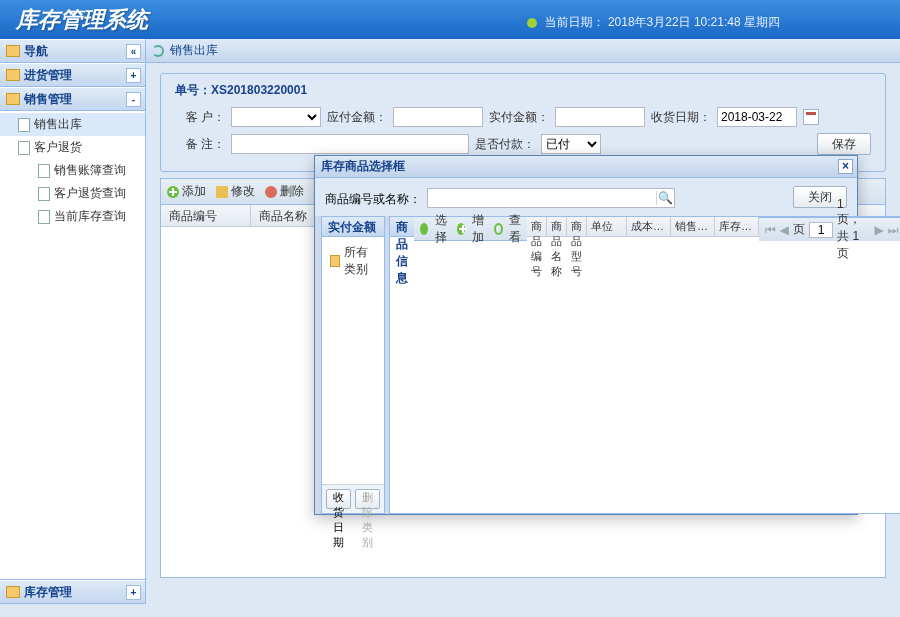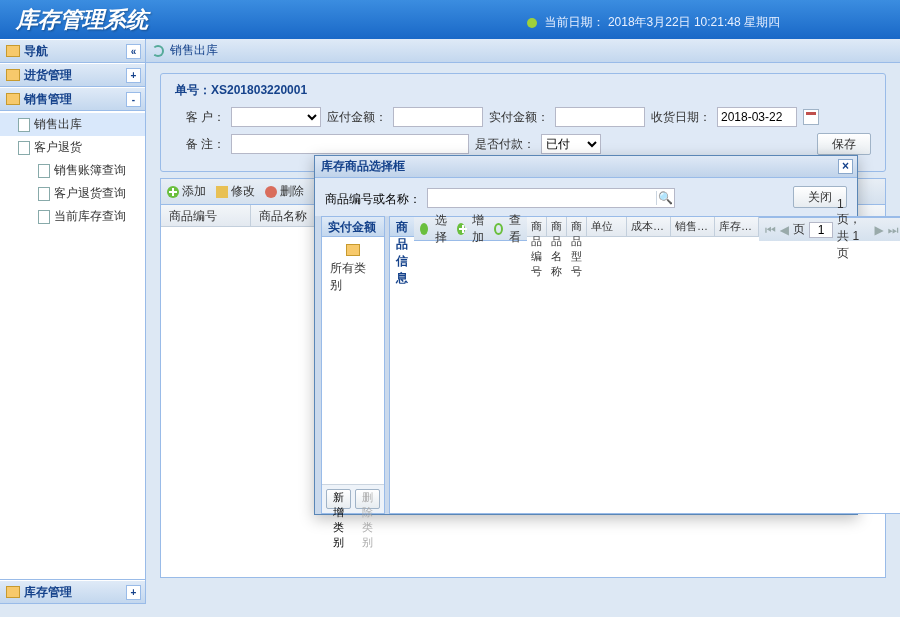--- a/index.html
+++ b/index.html
@@ -257,27 +257,27 @@
           <input style="">
           <span class="mag">🔍</span>
         </span>
         <span style="flex:1"></span>
         <button class="btn">关闭</button>
       </div>
       <div class="dlg-cols">
         <div class="dlg-left">
           <div class="sub-title">实付金额</div>
           <div class="tree-area">
-            <div class="tree-item" style="padding-left:4px;flex-direction:column;">
+            <div class="tree-item" style="padding-left:4px;">
               <span class="folder-icon"></span>
               <span>所有类别</span>
             </div>
           </div>
           <div class="dlg-bot-left">
-            <button class="mini-btn">新增类别</button>
+            <button class="mini-btn">收货日期</button>
             <button class="mini-btn" style="color:#aaa;">删除类别</button>
           </div>
         </div>
         <div class="dlg-right">
           <div class="sub-title">商品信息</div>
           <div class="right-toolbar">
             <span class="tb-btn">
                 <span class="ico-check"></span>
                 <span>选择</span>
               </span>

